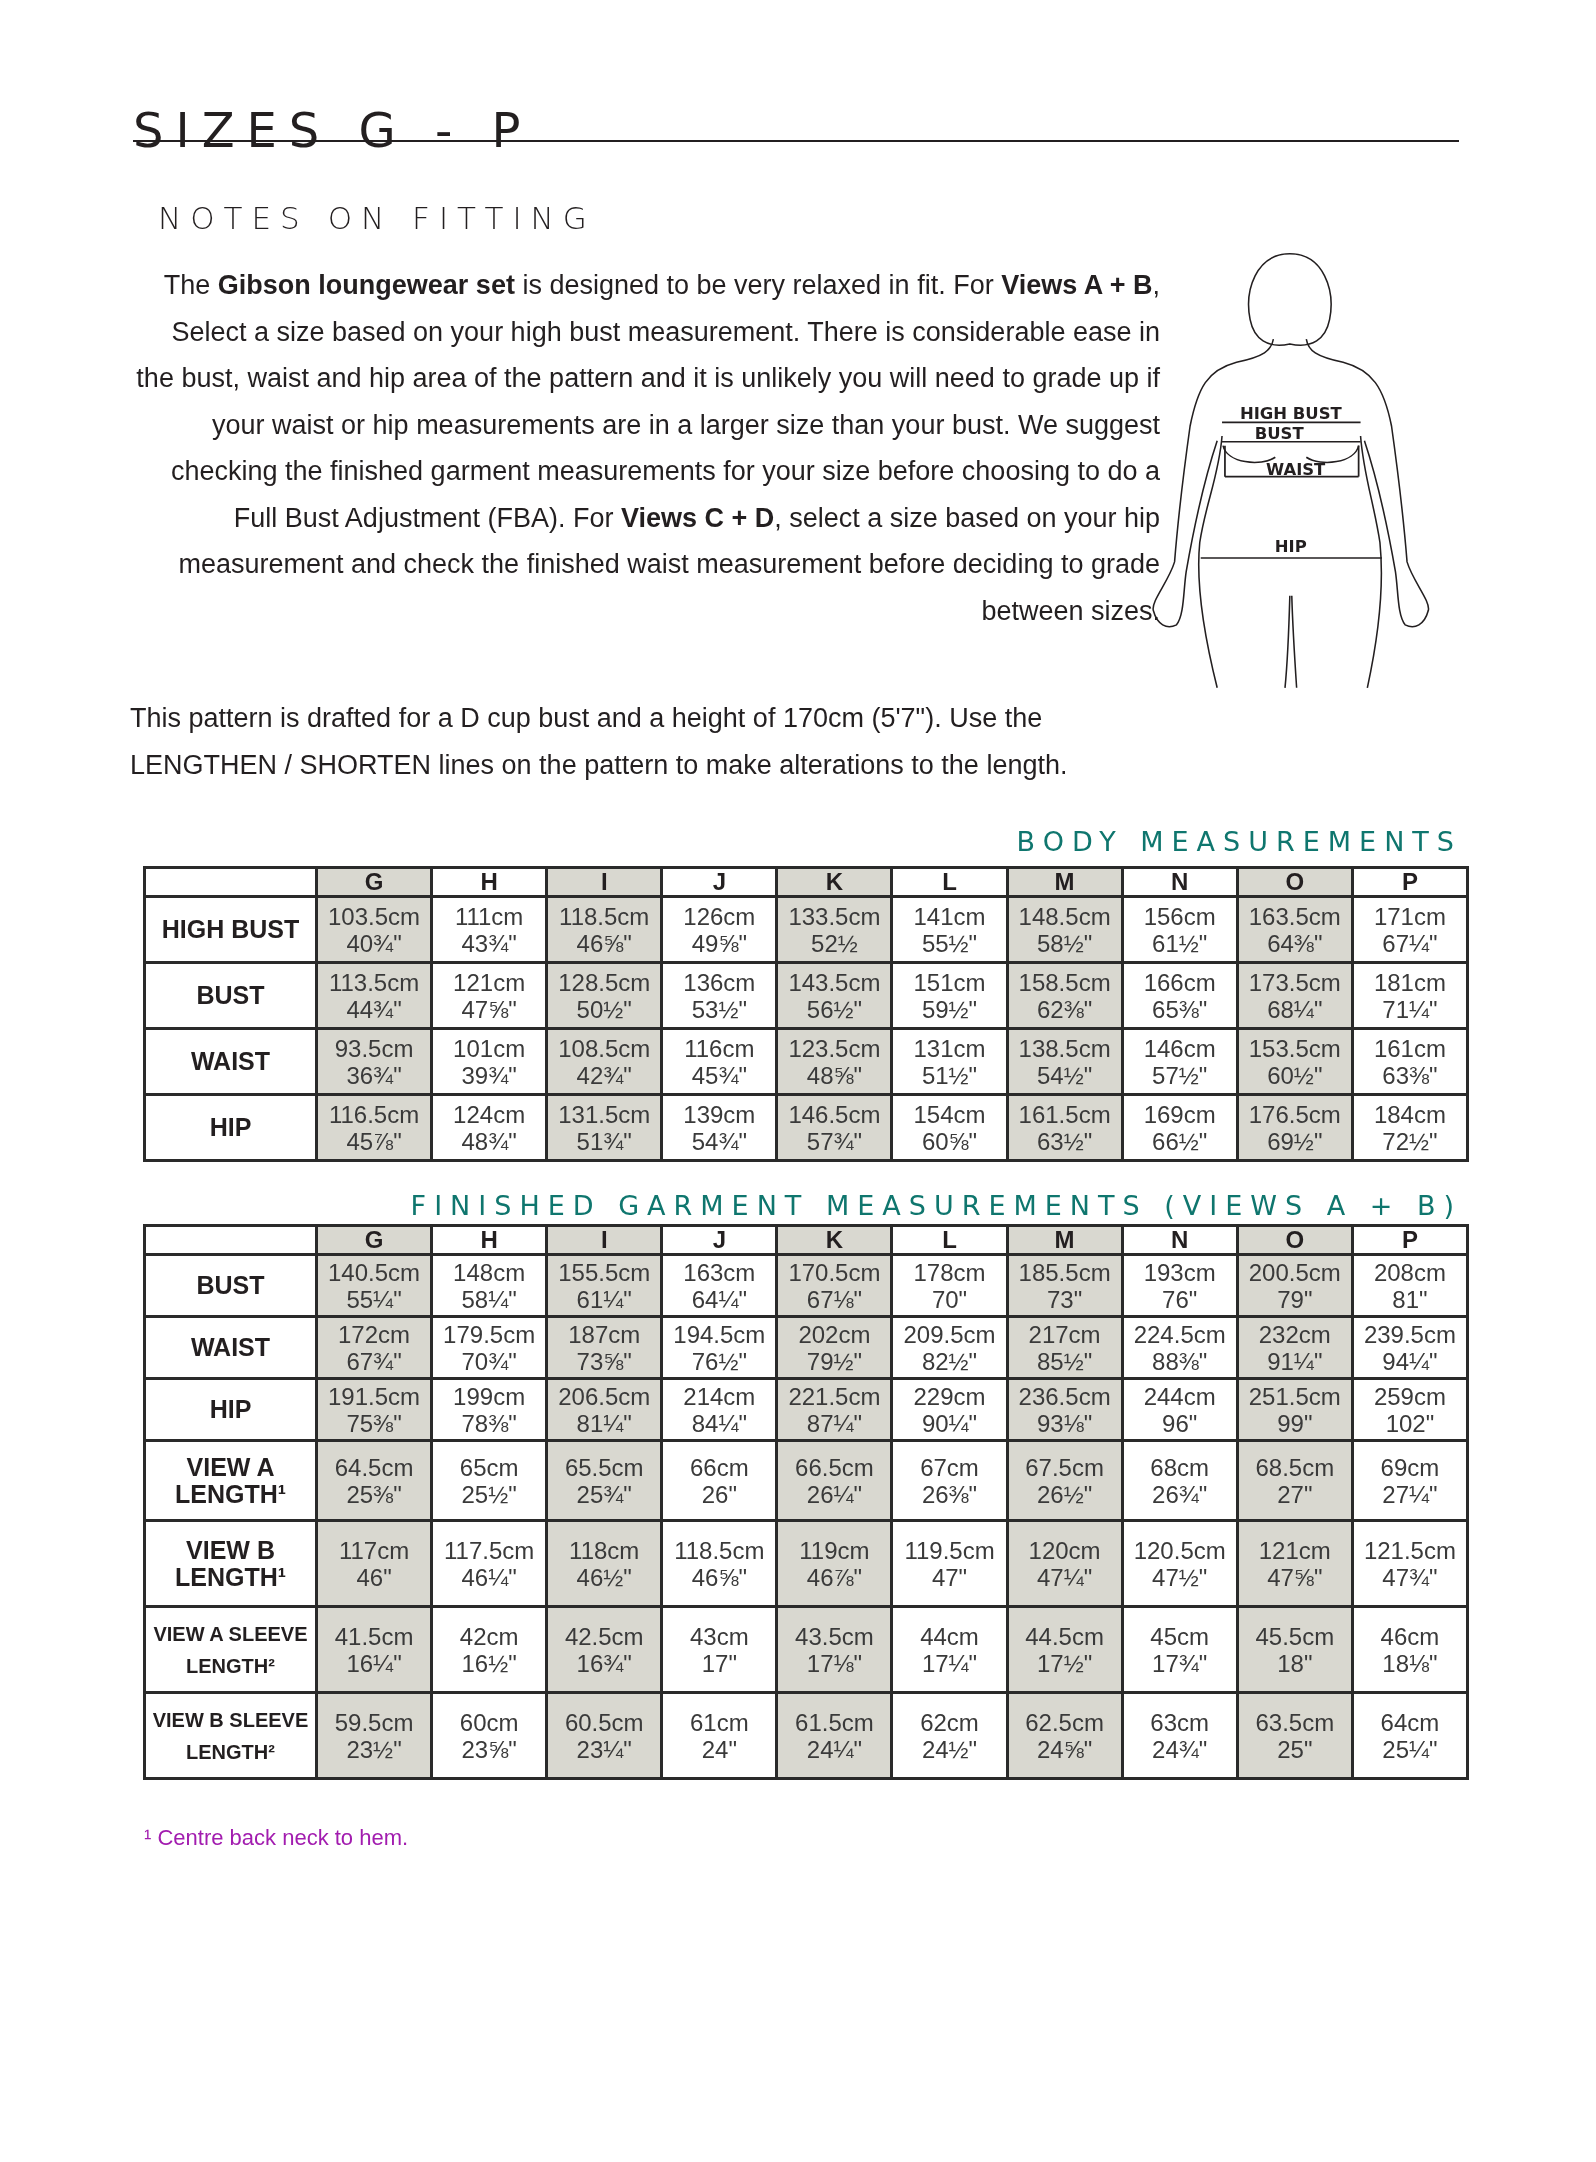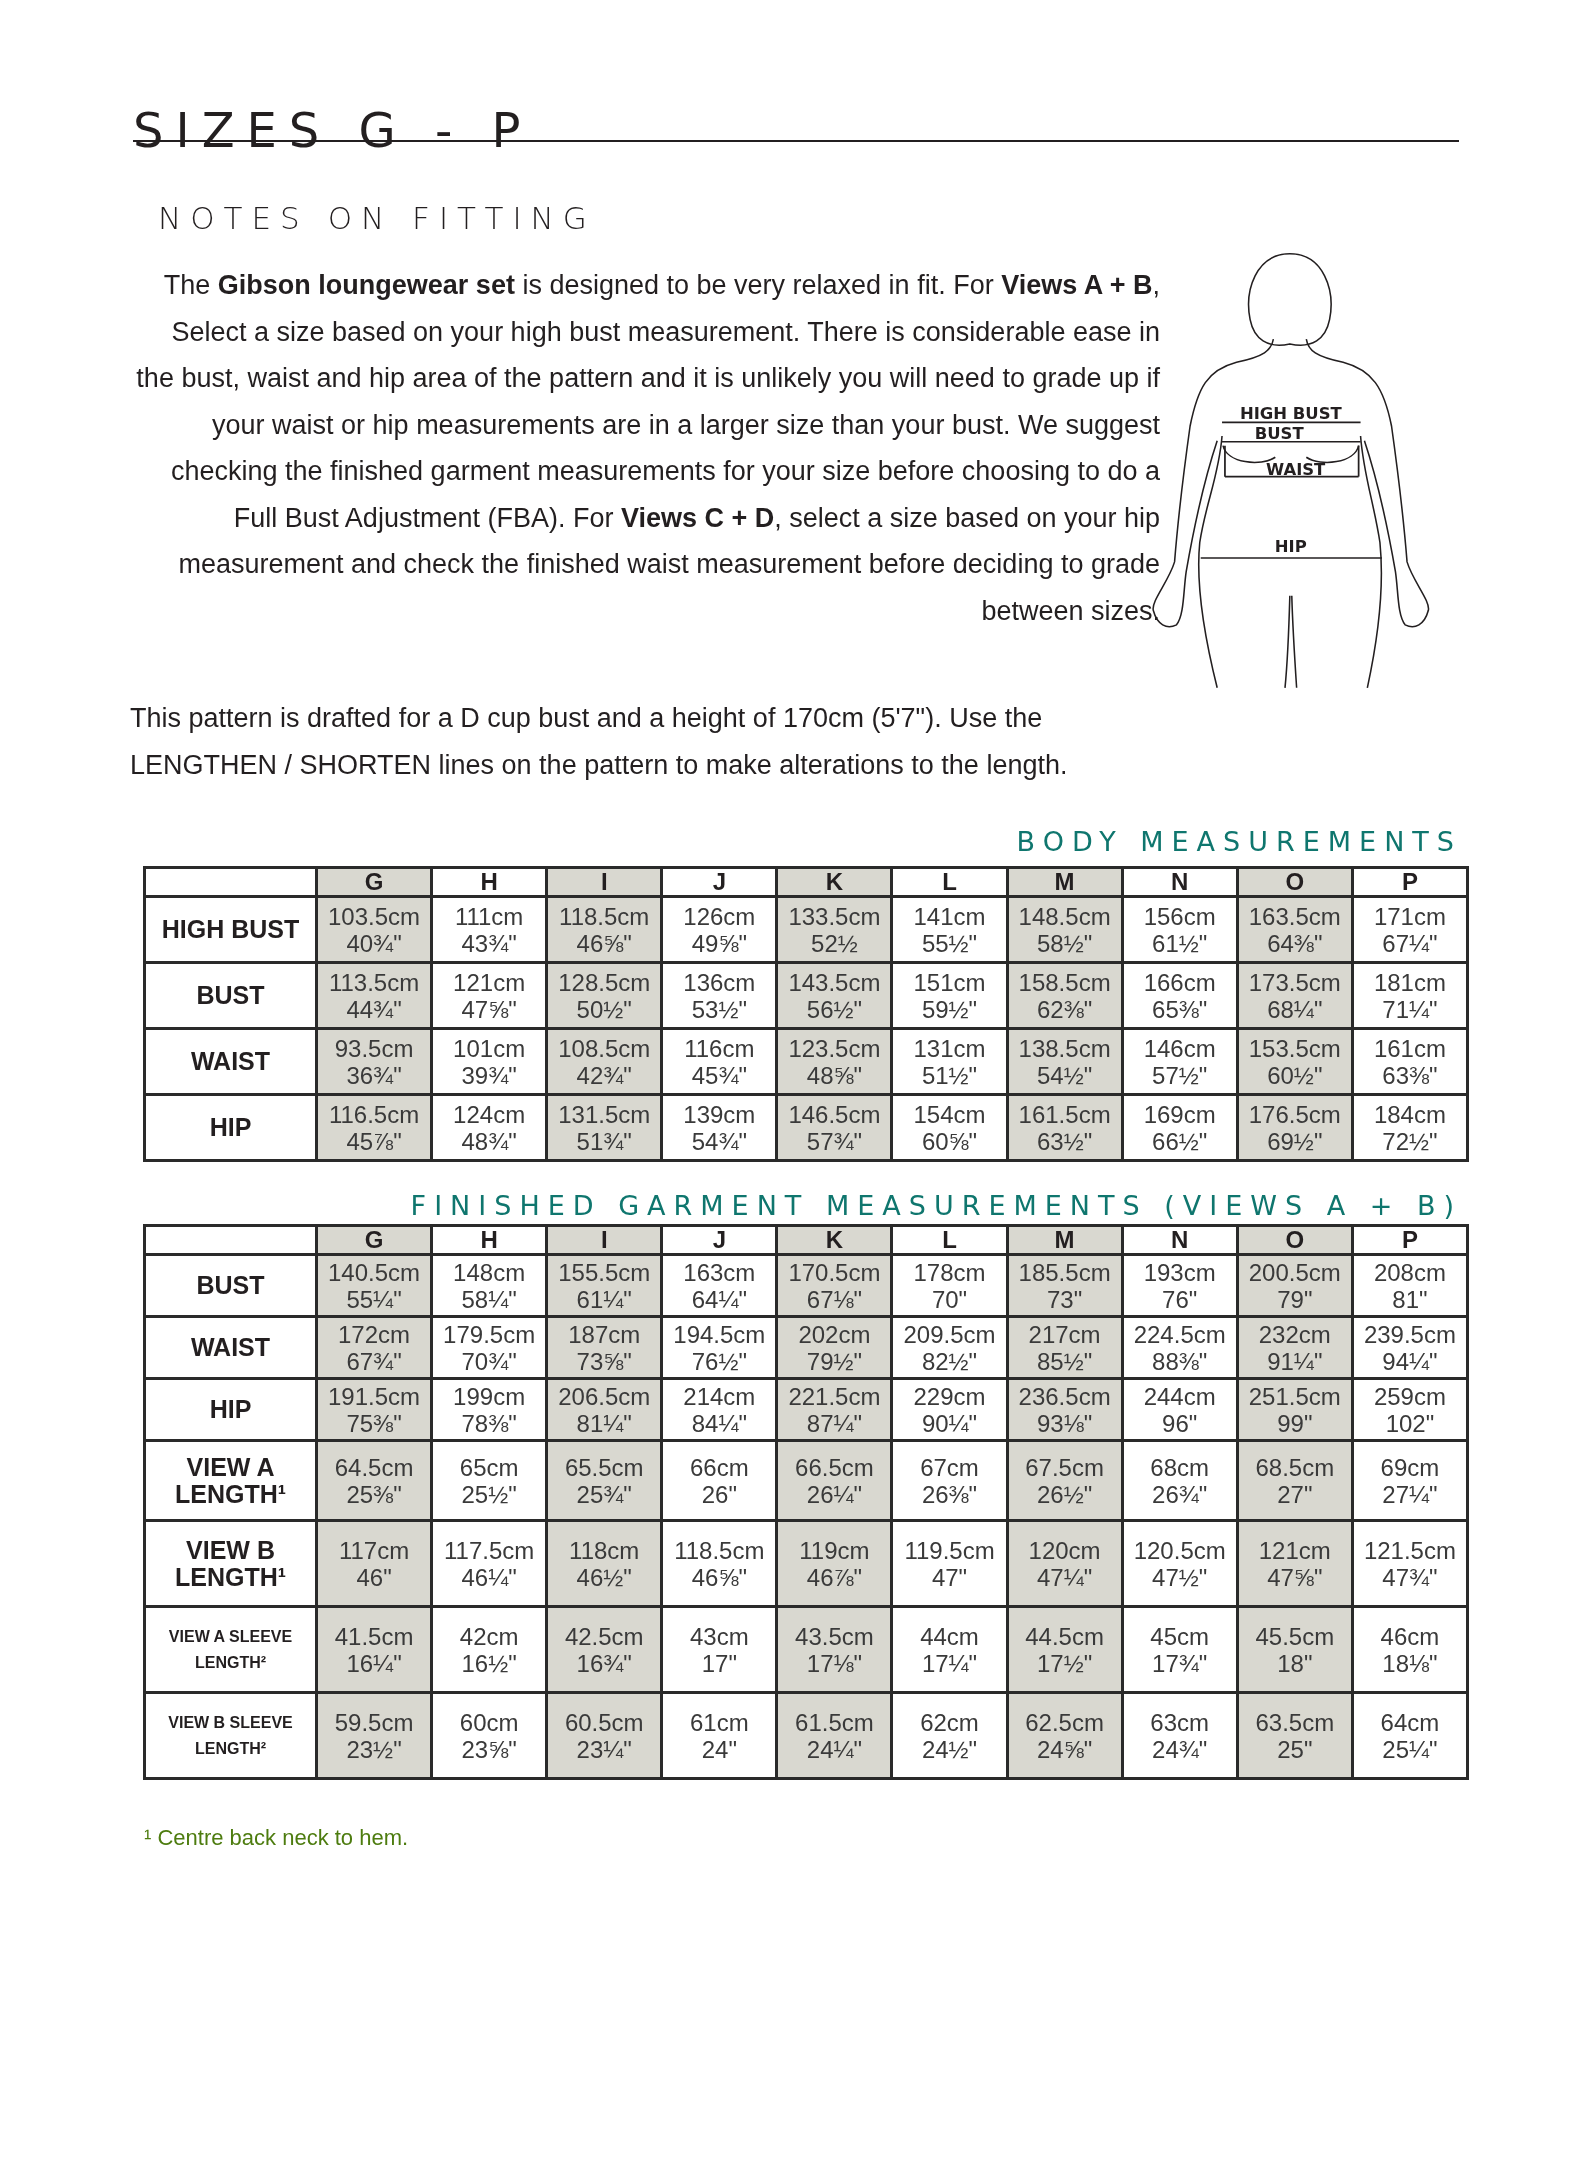--- a/index.html
+++ b/index.html
@@ -9,24 +9,24 @@
   .section-title { position:absolute; left:130px; top:200px; font-size:31px; letter-spacing:9px; font-family:"DejaVu Sans", sans-serif; font-weight:300; color:#231f20;margin-left:28px; }
   .intro { position:absolute; left:130px; top:262px; width:1030px; font-size:27px; line-height:46.5px; color:#231f20;text-align:right; }
   .intro b { font-weight:700; }
   .drafted { position:absolute; left:130px; top:695px; width:1000px; font-size:27px; line-height:46.5px; color:#231f20; }
   .figure { position:absolute; left:1130px; top:235px; width:310px; height:460px; }
   .table-title { position:absolute; right:134px; font-size:27px; letter-spacing:8px; font-family:"DejaVu Sans", sans-serif; color:#0f766e; white-space:nowrap; }
   table.sz { position:absolute; left:143px; width:1326px; border-collapse:collapse; table-layout:fixed; }
   table.sz td, table.sz th { border:3px solid #2a2a2a; text-align:center; vertical-align:middle; padding:0; }
   table.sz th { font-size:24px; font-weight:700; height:26px; line-height:26px; overflow:hidden; vertical-align:bottom; }
   table.sz td.label { font-weight:700; font-size:25px; line-height:27px; }
-  table.sz td.label.small { font-size:16px; line-height:26px;margin-top:36px; }
+  table.sz td.label.small { font-size:20px; line-height:32px;margin-top:36px; }
   table.sz td.val { font-size:24px; line-height:27px; color:#3a3a3a; }
   .shade { background:#d9d8d0; }
-  .footnotes { position:absolute; left:144px; top:1822px; width:1300px; font-size:22px; line-height:31px; color:#4d7c0f; }
+  .footnotes { position:absolute; left:144px; top:1822px; width:1300px; font-size:22px; line-height:31px; color:#a21caf; }
 </style>
 </head>
 <body>
 
 <div class="page-title">SIZES G - P</div>
 <div class="title-rule"></div>
 
 <div class="section-title">NOTES ON FITTING</div>
 
 <div class="intro">

